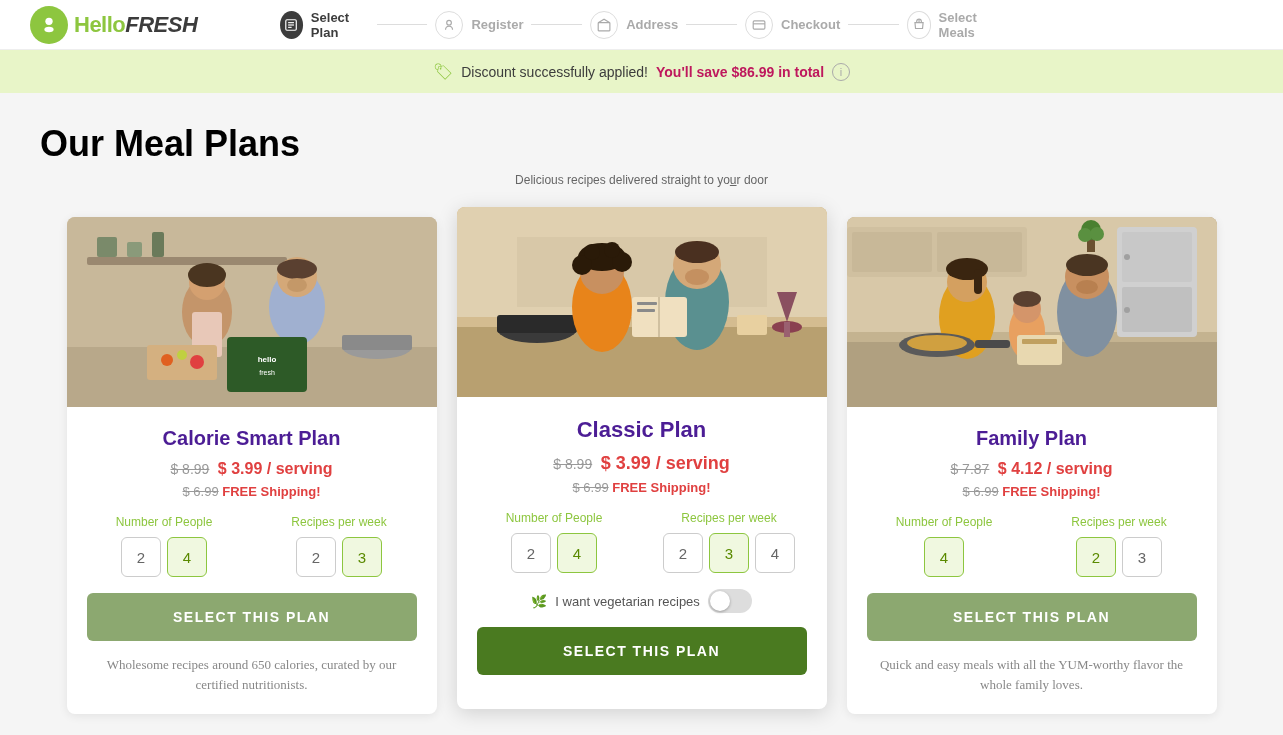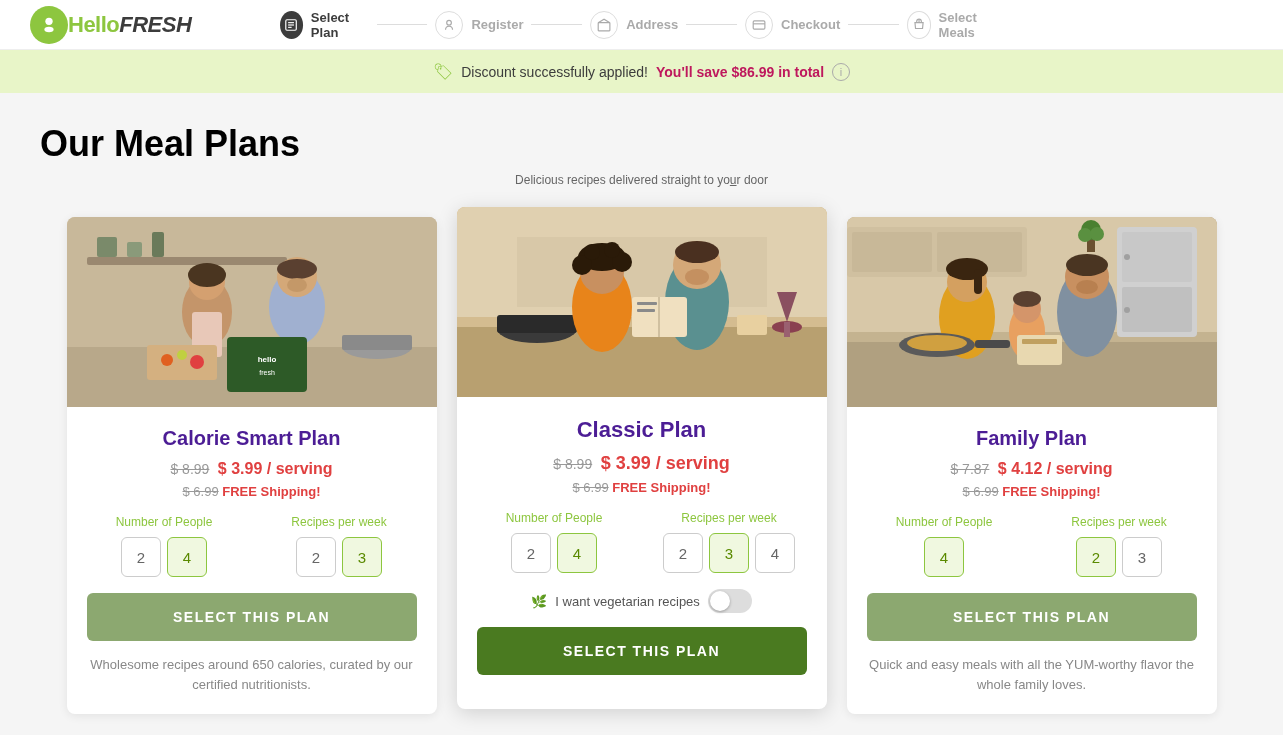--- a/index.html
+++ b/index.html
@@ -11,20 +11,21 @@
       height: 50px;
       display: flex;
       align-items: center;
       padding: 0 30px;
       border-bottom: 1px solid #eee;
       position: relative;
     }
     .logo-area {
       display: flex;
       align-items: center;
+      gap: 6px;
     }
     .logo-circle {
       width: 38px; height: 38px;
       background: #8dc63f;
       border-radius: 50%;
       display: flex; align-items: center; justify-content: center;
     }
     .logo-circle svg { width: 22px; height: 22px; }
     .logo-text {
       font-size: 22px;
@@ -256,20 +257,21 @@
       text-transform: uppercase;
       margin-bottom: 14px;
     }
     .select-btn.featured { background: #4a7a20; }
 
     .card-description {
       font-size: 13px;
       color: #888;
       text-align: center;
       line-height: 1.5;
+      font-family: Liberation Serif, serif;
     }
   </style>
 </head>
 <body>
 
 <header class="header">
   <div class="logo-area">
     <div class="logo-circle">
       <svg viewBox="0 0 24 24" fill="white">
         <circle cx="12" cy="8" r="4" fill="white"></circle>

